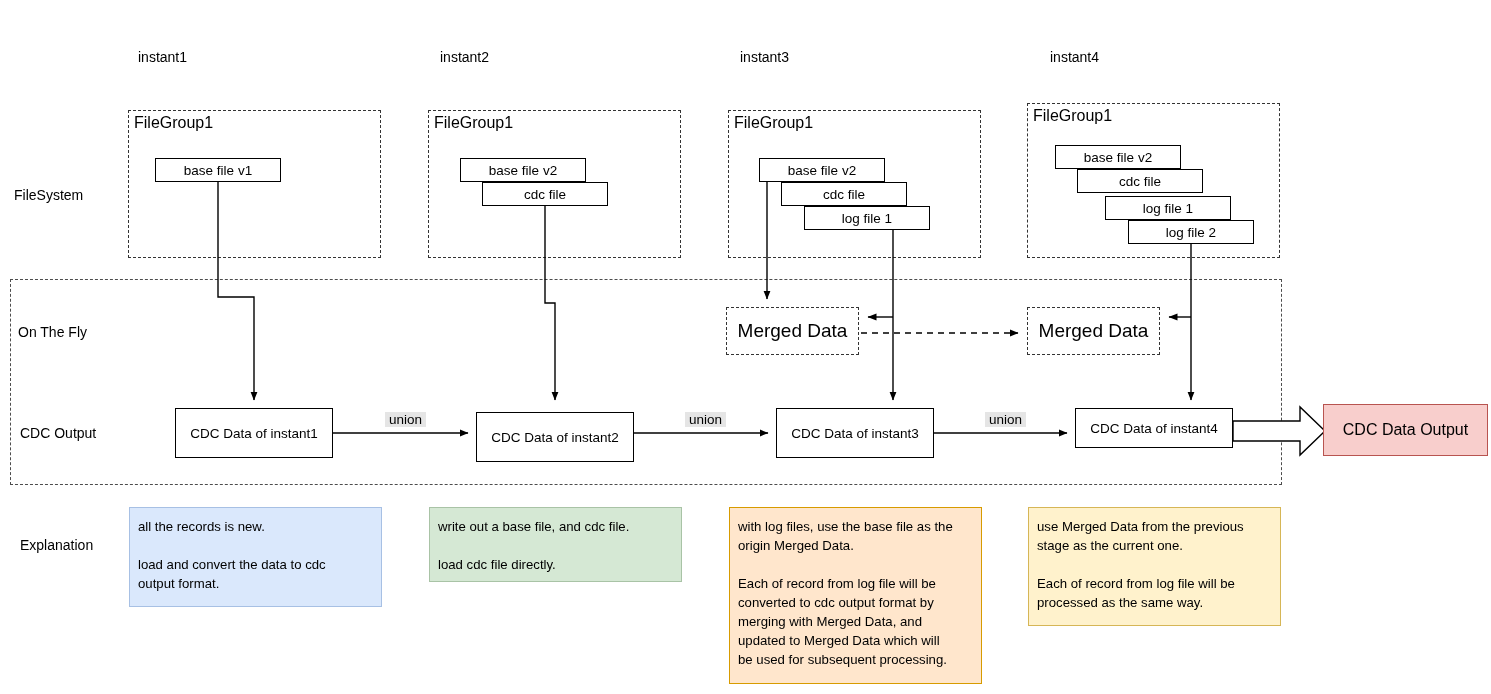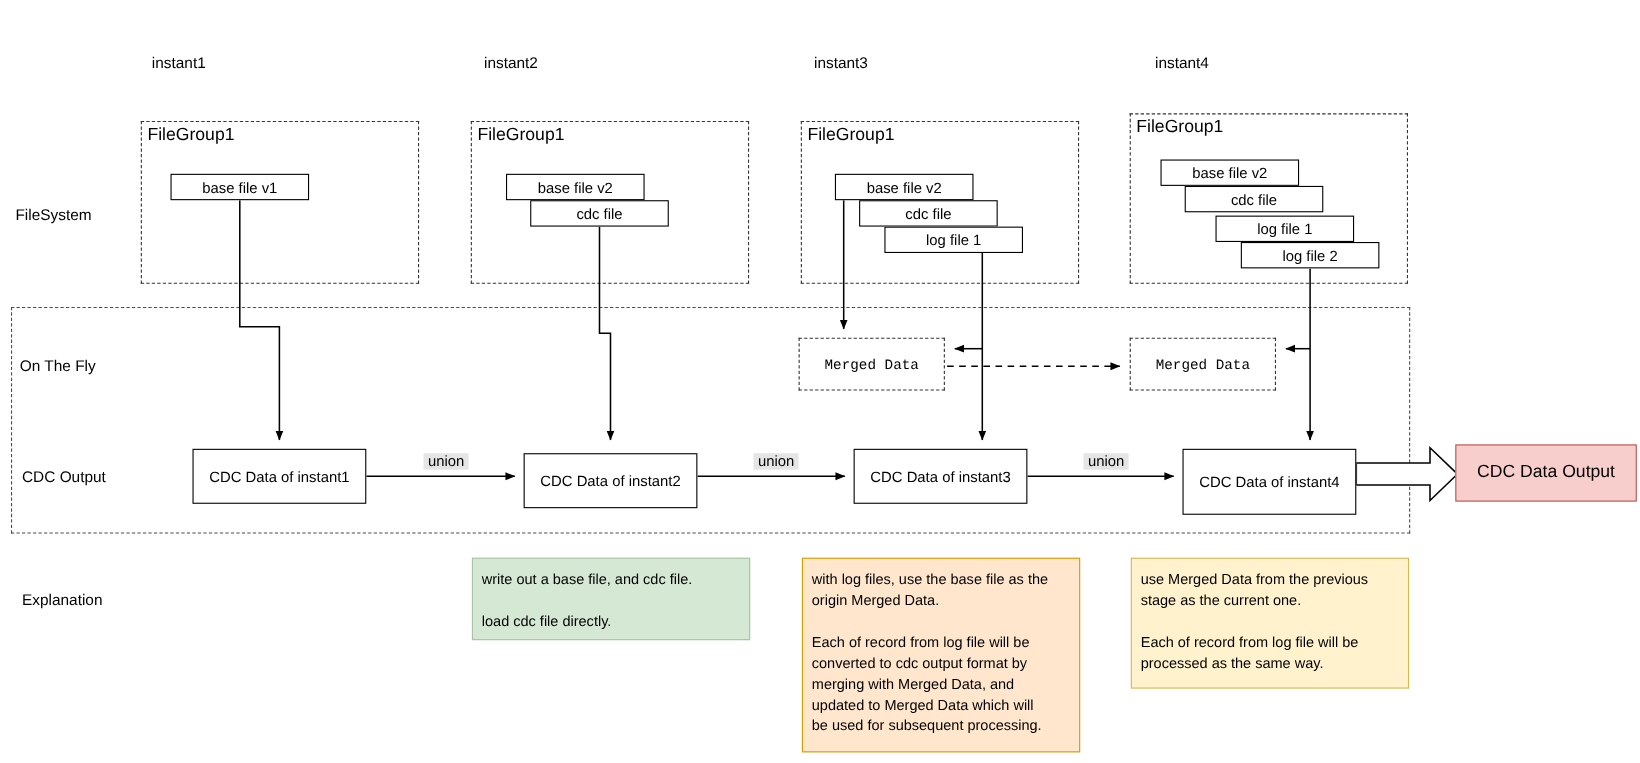--- a/index.html
+++ b/index.html
@@ -63,27 +63,26 @@
     justify-content:center;
     white-space:nowrap;
     z-index:3;
   }
 
   
   .merged-box{
     border:1.6px dashed #333333;
     background:transparent;
     box-sizing:border-box;
-    font-size:13px;
+    font-size:19px;
     display:flex;
     align-items:center;
     justify-content:center;
     white-space:nowrap;
     z-index:4;
-    font-family:Liberation Mono, monospace;
   }
 
   
   .cdc-box{
     border:1.3px solid #000000;
     background:#ffffff;
     box-sizing:border-box;
     font-size:13.5px;
     display:flex;
     align-items:center;
@@ -172,28 +171,32 @@
   <div class="abs file-box" style="left:1128px; top:220px; width:126px; height:24px;">log file 2</div>
 
   <div class="abs section-dashed" style="left:10px; top:279px; width:1272px; height:206px;"></div>
 
   <div class="abs merged-box" style="left:726px; top:307px; width:133px; height:48px;">Merged Data</div>
   <div class="abs merged-box" style="left:1027px; top:307px; width:133px; height:48px;">Merged Data</div>
 
   <div class="abs cdc-box" style="left:175px; top:408px; width:158px; height:50px;">CDC Data of instant1</div>
   <div class="abs cdc-box" style="left:476px; top:412px; width:158px; height:50px;">CDC Data of instant2</div>
   <div class="abs cdc-box" style="left:776px; top:408px; width:158px; height:50px;">CDC Data of instant3</div>
-  <div class="abs cdc-box" style="left:1075px; top:408px; width:158px; height:60px;">CDC Data of instant4</div>
+  <div class="abs cdc-box" style="left:1075px; top:408px; width:158px; height:40px;">CDC Data of instant4</div>
 
   <div class="abs output-box" style="left:1323px; top:404px; width:165px; height:52px;">CDC Data Output</div>
 
   <div class="abs union-label" style="left:385px; top:412px;">union</div>
   <div class="abs union-label" style="left:685px; top:412px;">union</div>
   <div class="abs union-label" style="left:985px; top:412px;">union</div>
 
+  <div class="abs expl-box expl-blue" style="left:129px; top:507px; width:253px; height:100px;">all the records is new.
+
+load and convert the data to cdc
+output format.</div>
   <div class="abs expl-box expl-green" style="left:429px; top:507px; width:253px; height:75px;">write out a base file, and cdc file.
 
 load cdc file directly.</div>
   <div class="abs expl-box expl-orange" style="left:729px; top:507px; width:253px; height:177px;">with log files, use the base file as the
 origin Merged Data.
 
 Each of record from log file will be
 converted to cdc output format by
 merging with Merged Data, and
 updated to Merged Data which will

